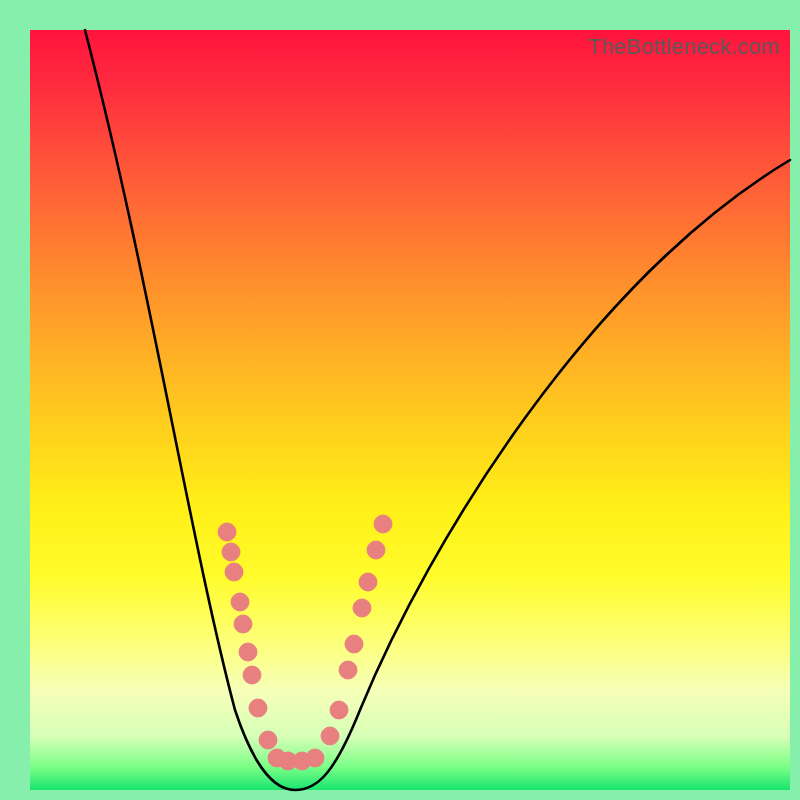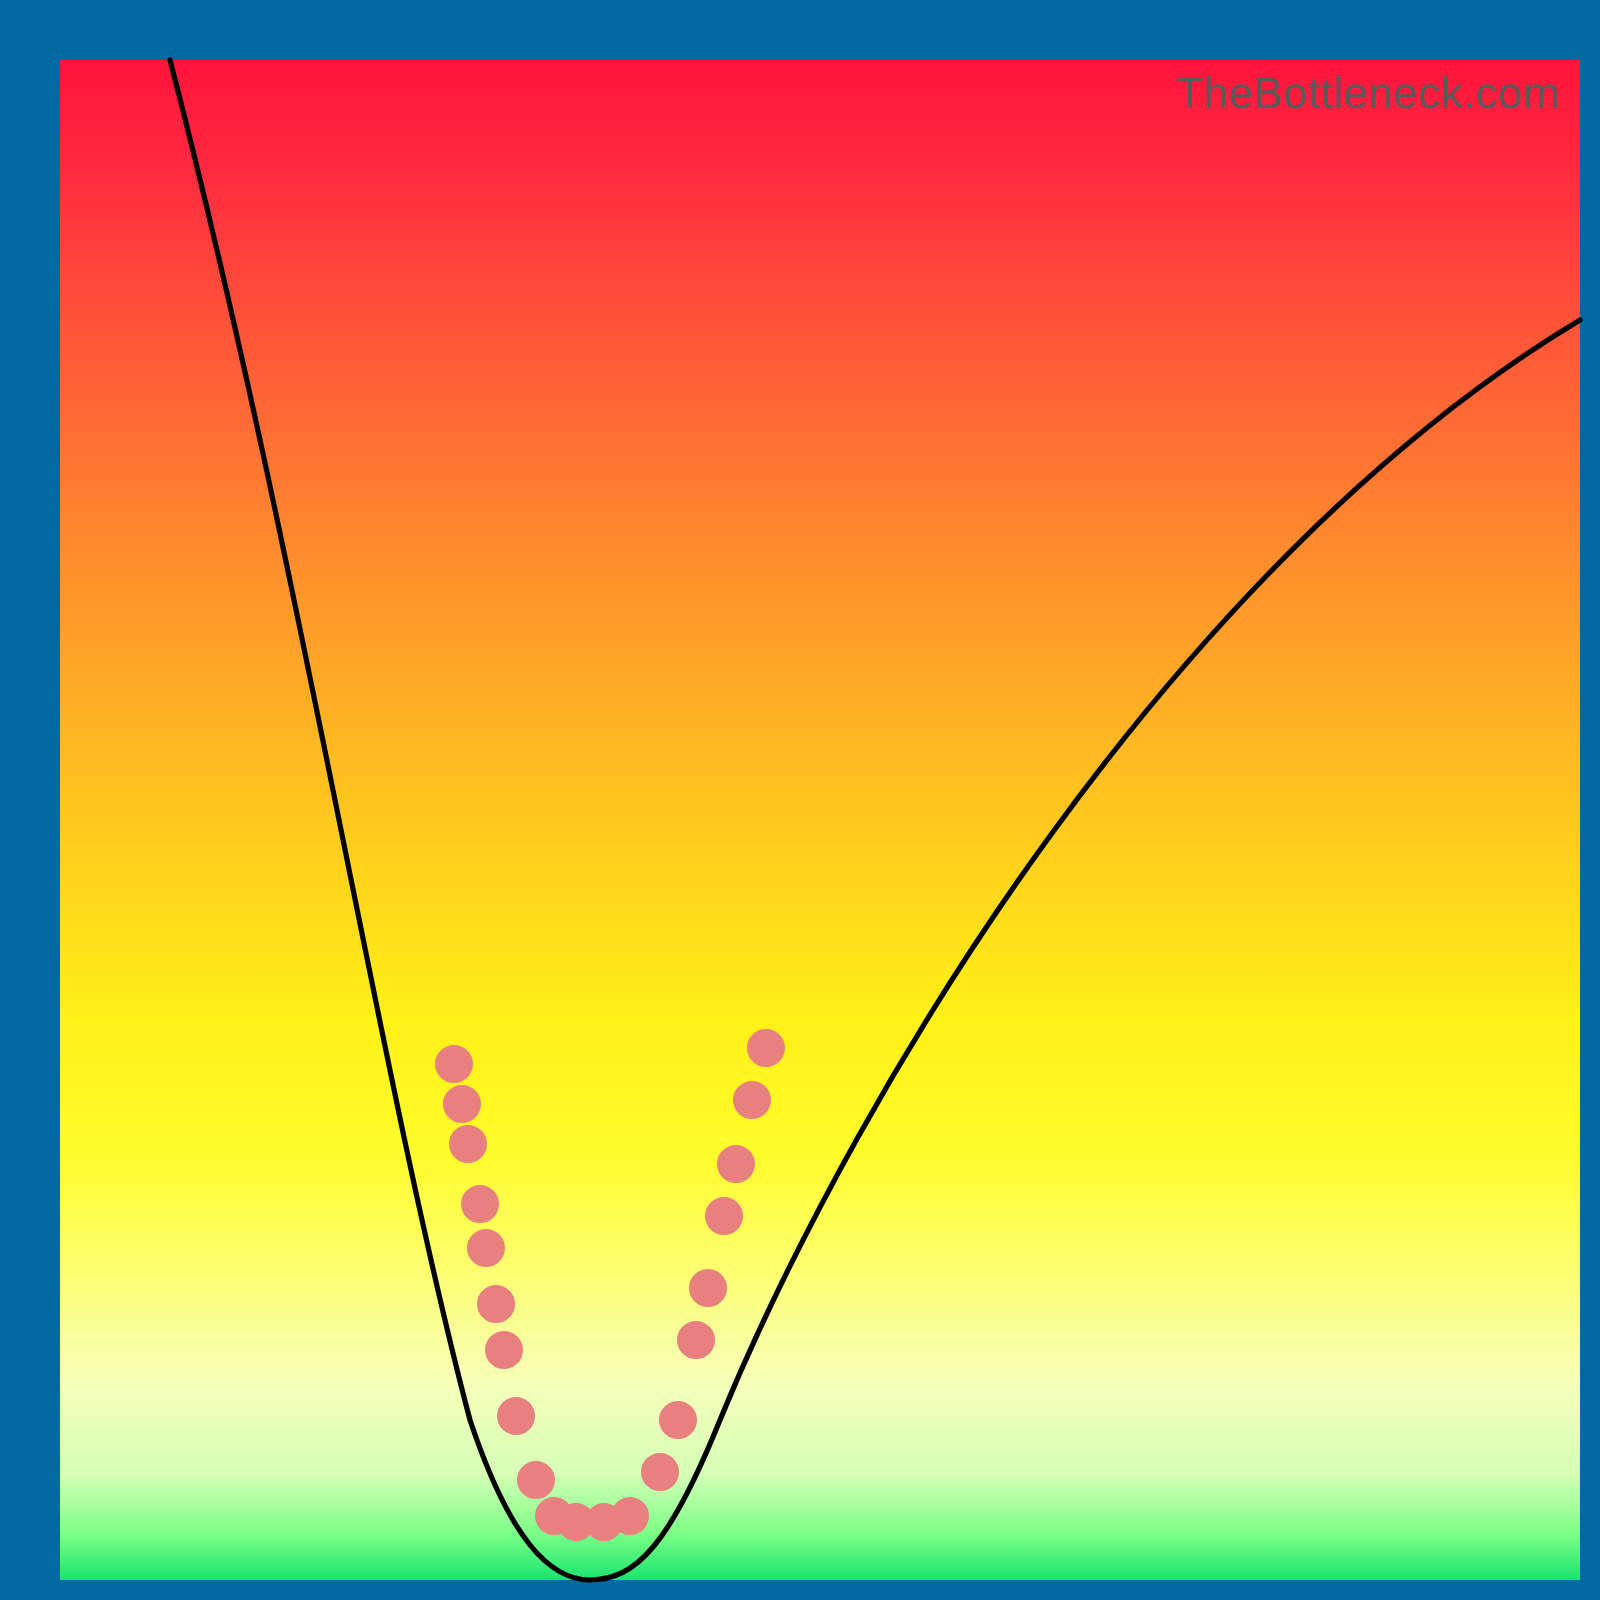--- a/index.html
+++ b/index.html
@@ -8,21 +8,21 @@
     width: 800px;
     height: 800px;
     overflow: hidden;
     background: #000;
     font-family: Arial, Helvetica, sans-serif;
   }
   .frame {
     position: relative;
     width: 800px;
     height: 800px;
-    background: #0369a1;
+    background: #86efac;
   }
   .plot-area {
     position: absolute;
     left: 30px;
     top: 30px;
     width: 760px;
     height: 760px;
     background: linear-gradient(to bottom,
       #ff143c 0%,
       #ff2a3f 7%,

